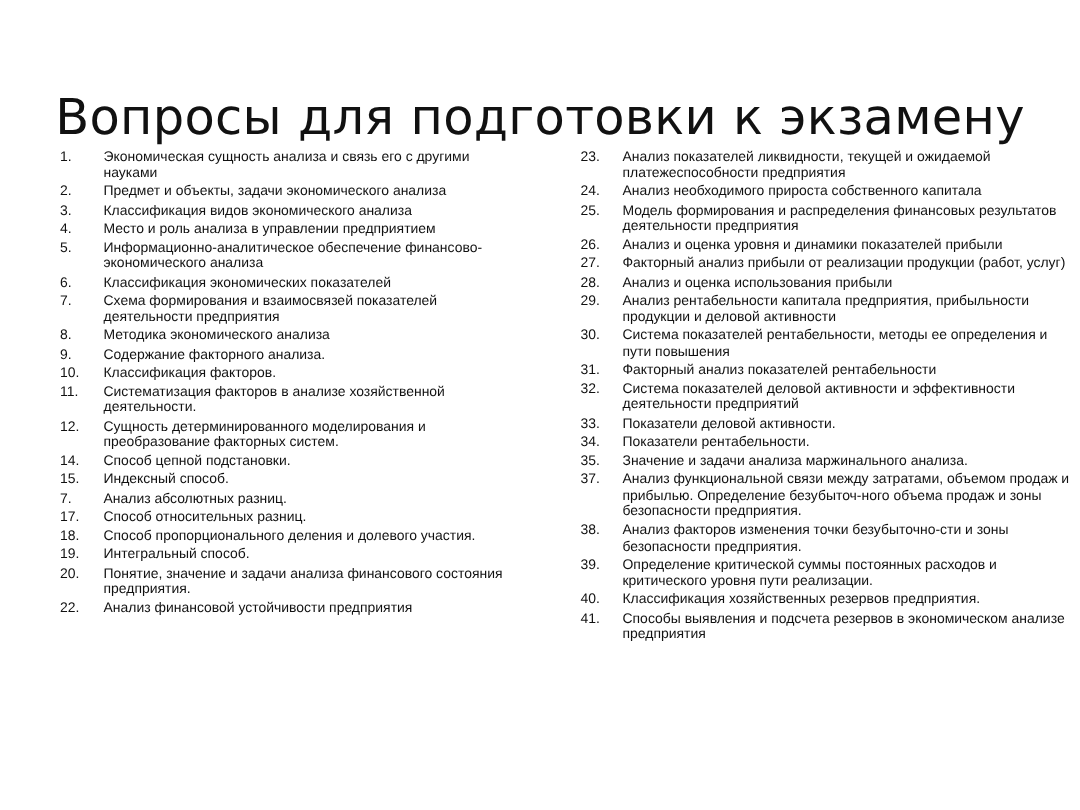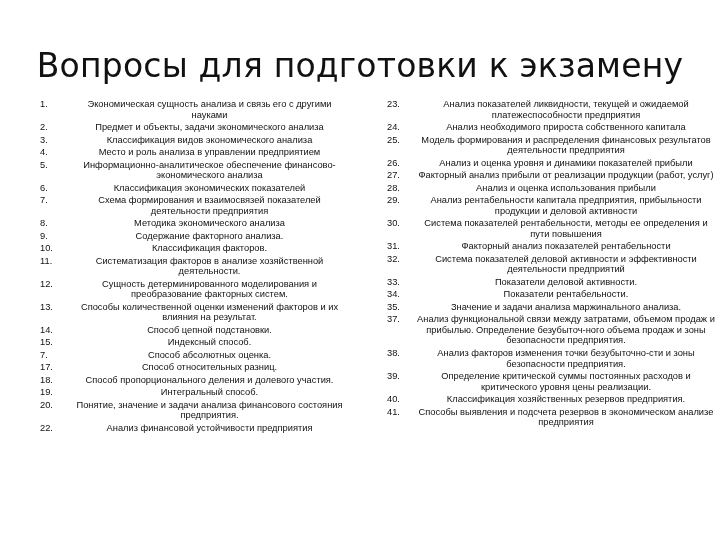--- a/index.html
+++ b/index.html
@@ -2,35 +2,35 @@
 <html><head>
   <meta charset="utf-8">
   <style>
     html, body { margin: 0; padding: 0; }
     body {
       width: 720px; height: 540px; background: #ffffff; overflow: hidden;
       font-family: "Liberation Sans", sans-serif; color: #111;
       position: relative;
     }
     .title {
-      position: absolute; left: 0; top: 24px; width: 720px; text-align: center;
+      position: absolute; left: 0; top: 36px; width: 720px; text-align: center;
       font-family: "DejaVu Sans", sans-serif; font-size: 33px; font-weight: normal;
       color: #111; letter-spacing: 0.2px;
     }
     .col {
       position: absolute; top: 99px; list-style: none; margin: 0; padding: 0;
       font-size: 9.3px; line-height: 10.6px;
     }
     .col.left { left: 40px; width: 310px; }
     .col.right { left: 387px; width: 330px; }
     .item { display: flex; margin-bottom: 1.9px; }
     .num { flex: 0 0 auto; }
     .left .num { width: 29px; }
     .right .num { width: 28px; }
-    .txt { flex: 1 1 auto; text-align: center; }
+    .txt { flex: 1 1 auto; }
   </style>
 </head>
 <body>
 
 <h1 class="title">Вопросы для подготовки к экзамену</h1>
 
 <ul class="col left" id="left-col">
     <li class="item">
       <span class="num">1.</span>
       <span class="txt">Экономическая сущность анализа и связь его с другими науками</span>
@@ -73,34 +73,30 @@
     </li>
     <li class="item">
       <span class="num">11.</span>
       <span class="txt">Систематизация факторов в анализе хозяйственной деятельности.</span>
     </li>
     <li class="item">
       <span class="num">12.</span>
       <span class="txt">Сущность детерминированного моделирования и преобразование факторных систем.</span>
     </li>
     <li class="item">
-      <span class="num">13.</span>
-      <span class="txt">Способы количественной оценки изменений факторов и их влияния на результат.</span>
-    </li>
-    <li class="item">
       <span class="num">14.</span>
       <span class="txt">Способ цепной подстановки.</span>
     </li>
     <li class="item">
       <span class="num">15.</span>
       <span class="txt">Индексный способ.</span>
     </li>
     <li class="item">
       <span class="num">7.</span>
-      <span class="txt">Способ абсолютных оценка.</span>
+      <span class="txt">Анализ абсолютных разниц.</span>
     </li>
     <li class="item">
       <span class="num">17.</span>
       <span class="txt">Способ относительных разниц.</span>
     </li>
     <li class="item">
       <span class="num">18.</span>
       <span class="txt">Способ пропорционального деления и долевого участия.</span>
     </li>
     <li class="item">
@@ -172,21 +168,21 @@
     <li class="item">
       <span class="num">37.</span>
       <span class="txt">Анализ функциональной связи между затратами, объемом продаж и прибылью. Определение безубыточ-ного объема продаж и зоны безопасности предприятия.</span>
     </li>
     <li class="item">
       <span class="num">38.</span>
       <span class="txt">Анализ факторов изменения точки безубыточно-сти и зоны безопасности предприятия.</span>
     </li>
     <li class="item">
       <span class="num">39.</span>
-      <span class="txt">Определение критической суммы постоянных расходов и критического уровня цены реализации.</span>
+      <span class="txt">Определение критической суммы постоянных расходов и критического уровня пути реализации.</span>
     </li>
     <li class="item">
       <span class="num">40.</span>
       <span class="txt">Классификация хозяйственных резервов предприятия.</span>
     </li>
     <li class="item">
       <span class="num">41.</span>
       <span class="txt">Способы выявления и подсчета резервов в экономическом анализе предприятия</span>
     </li>
   </ul>

